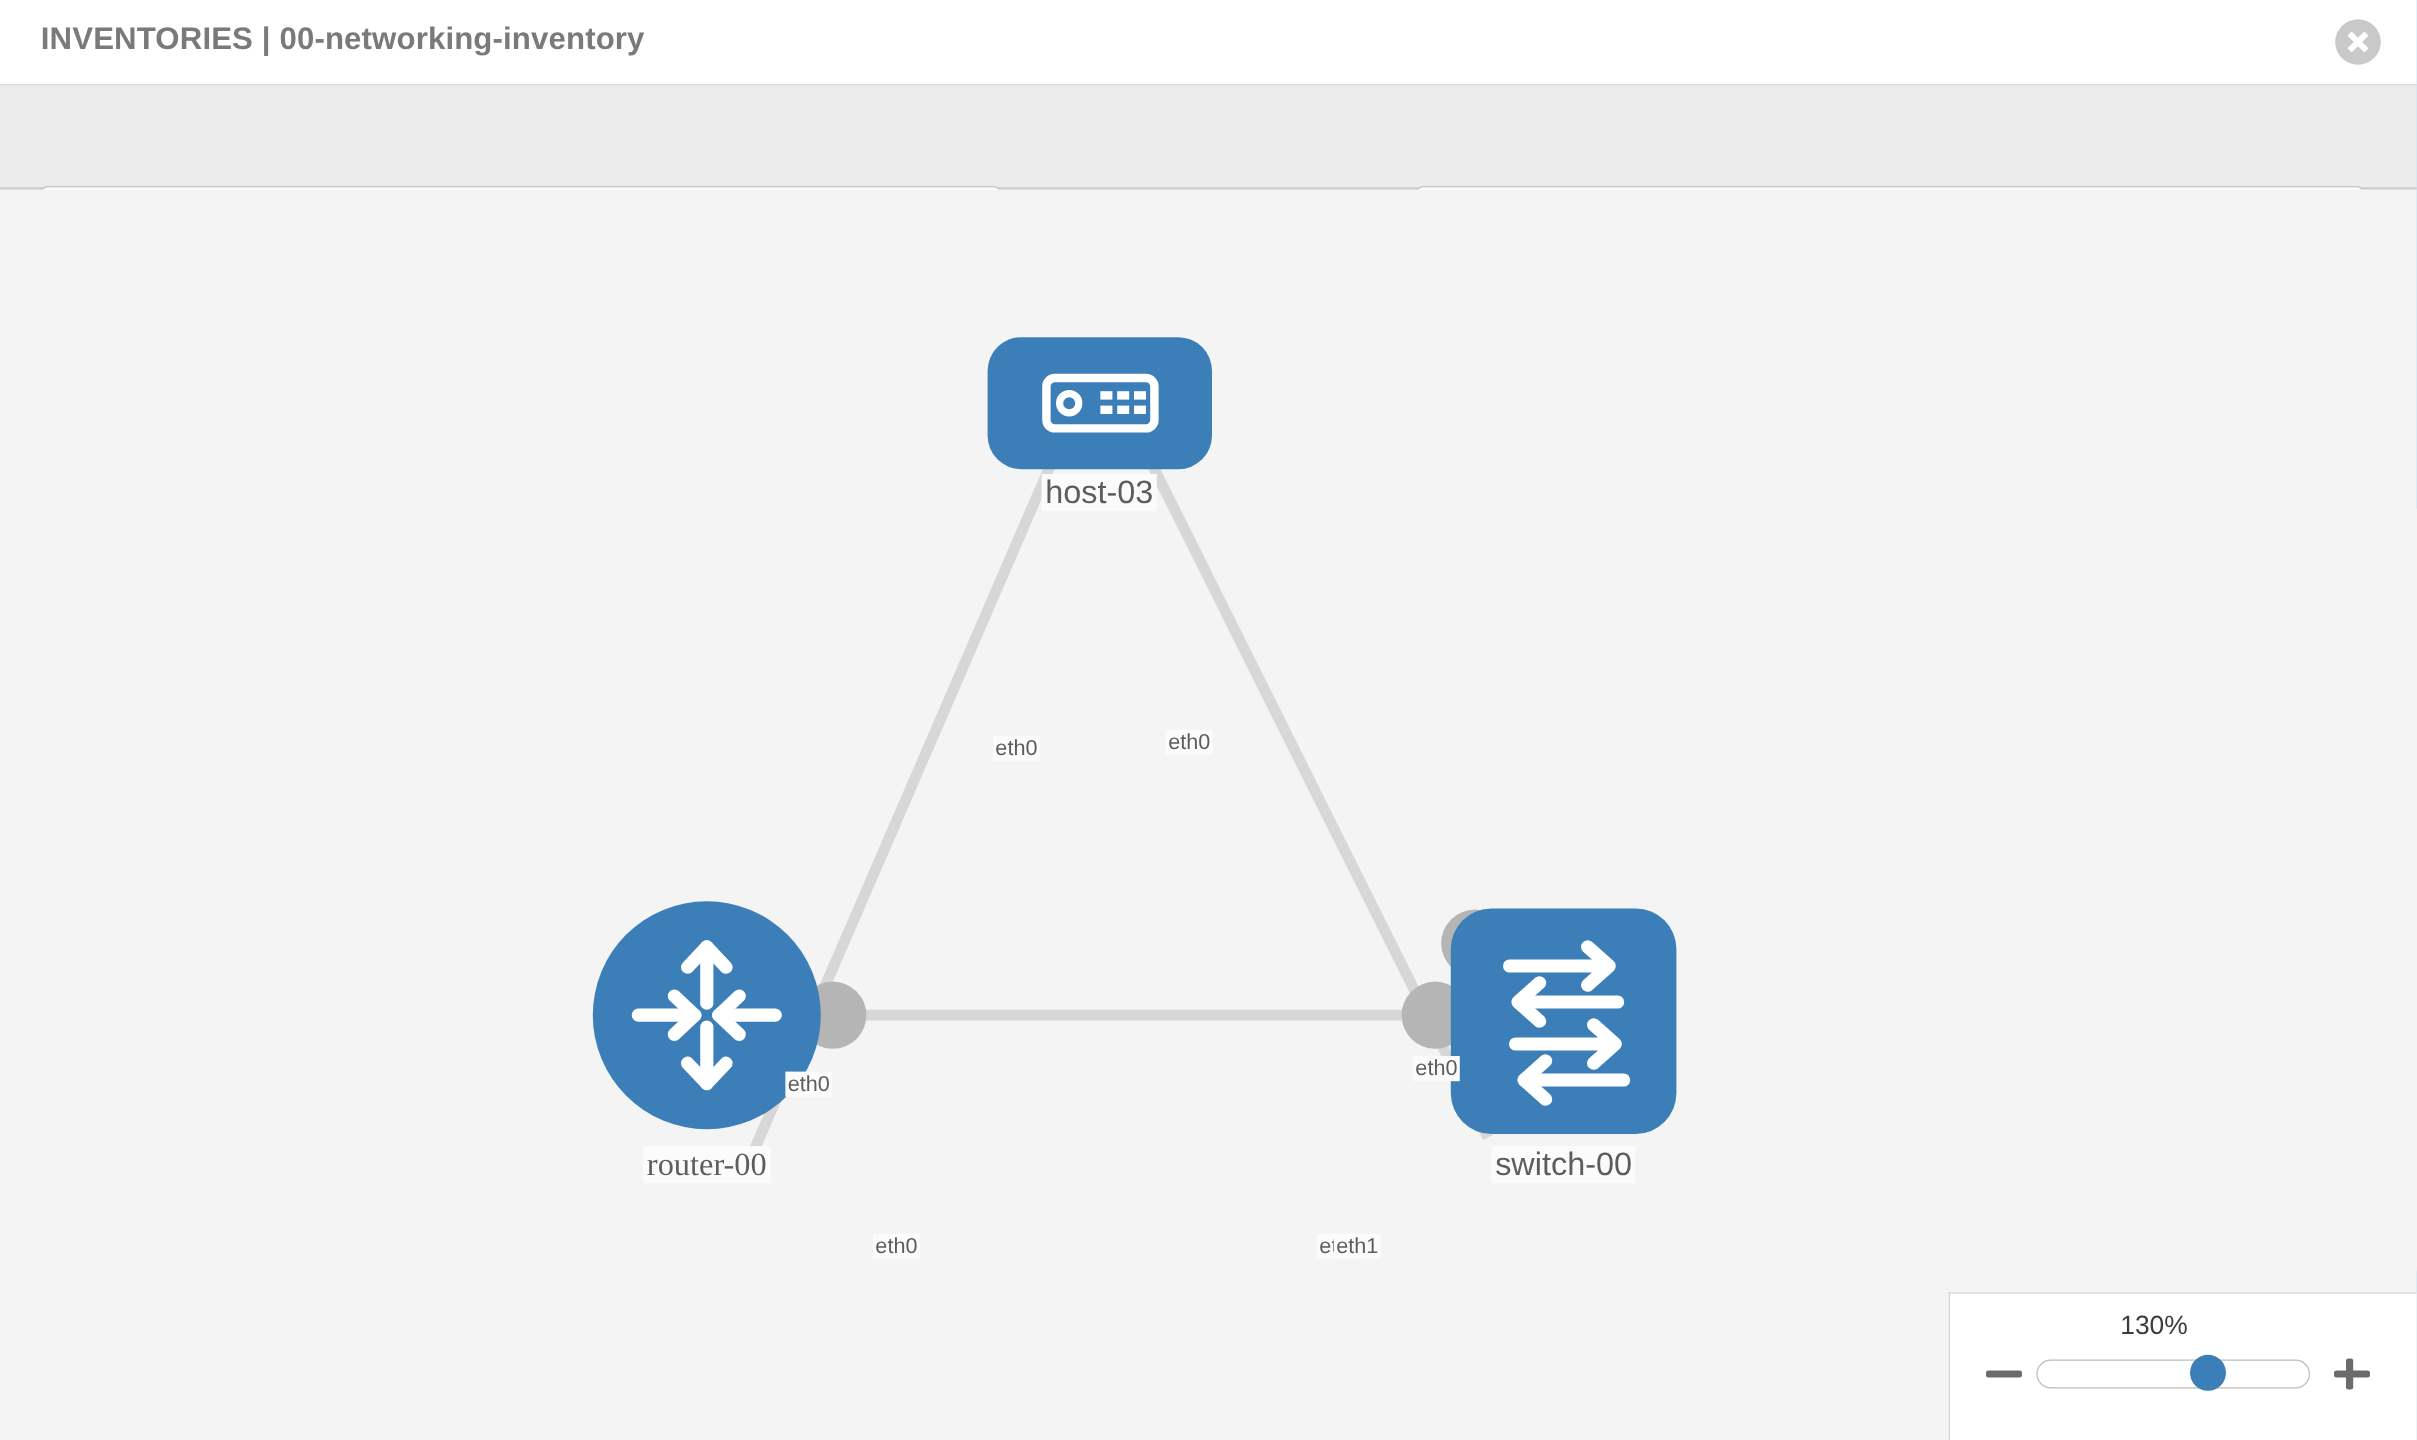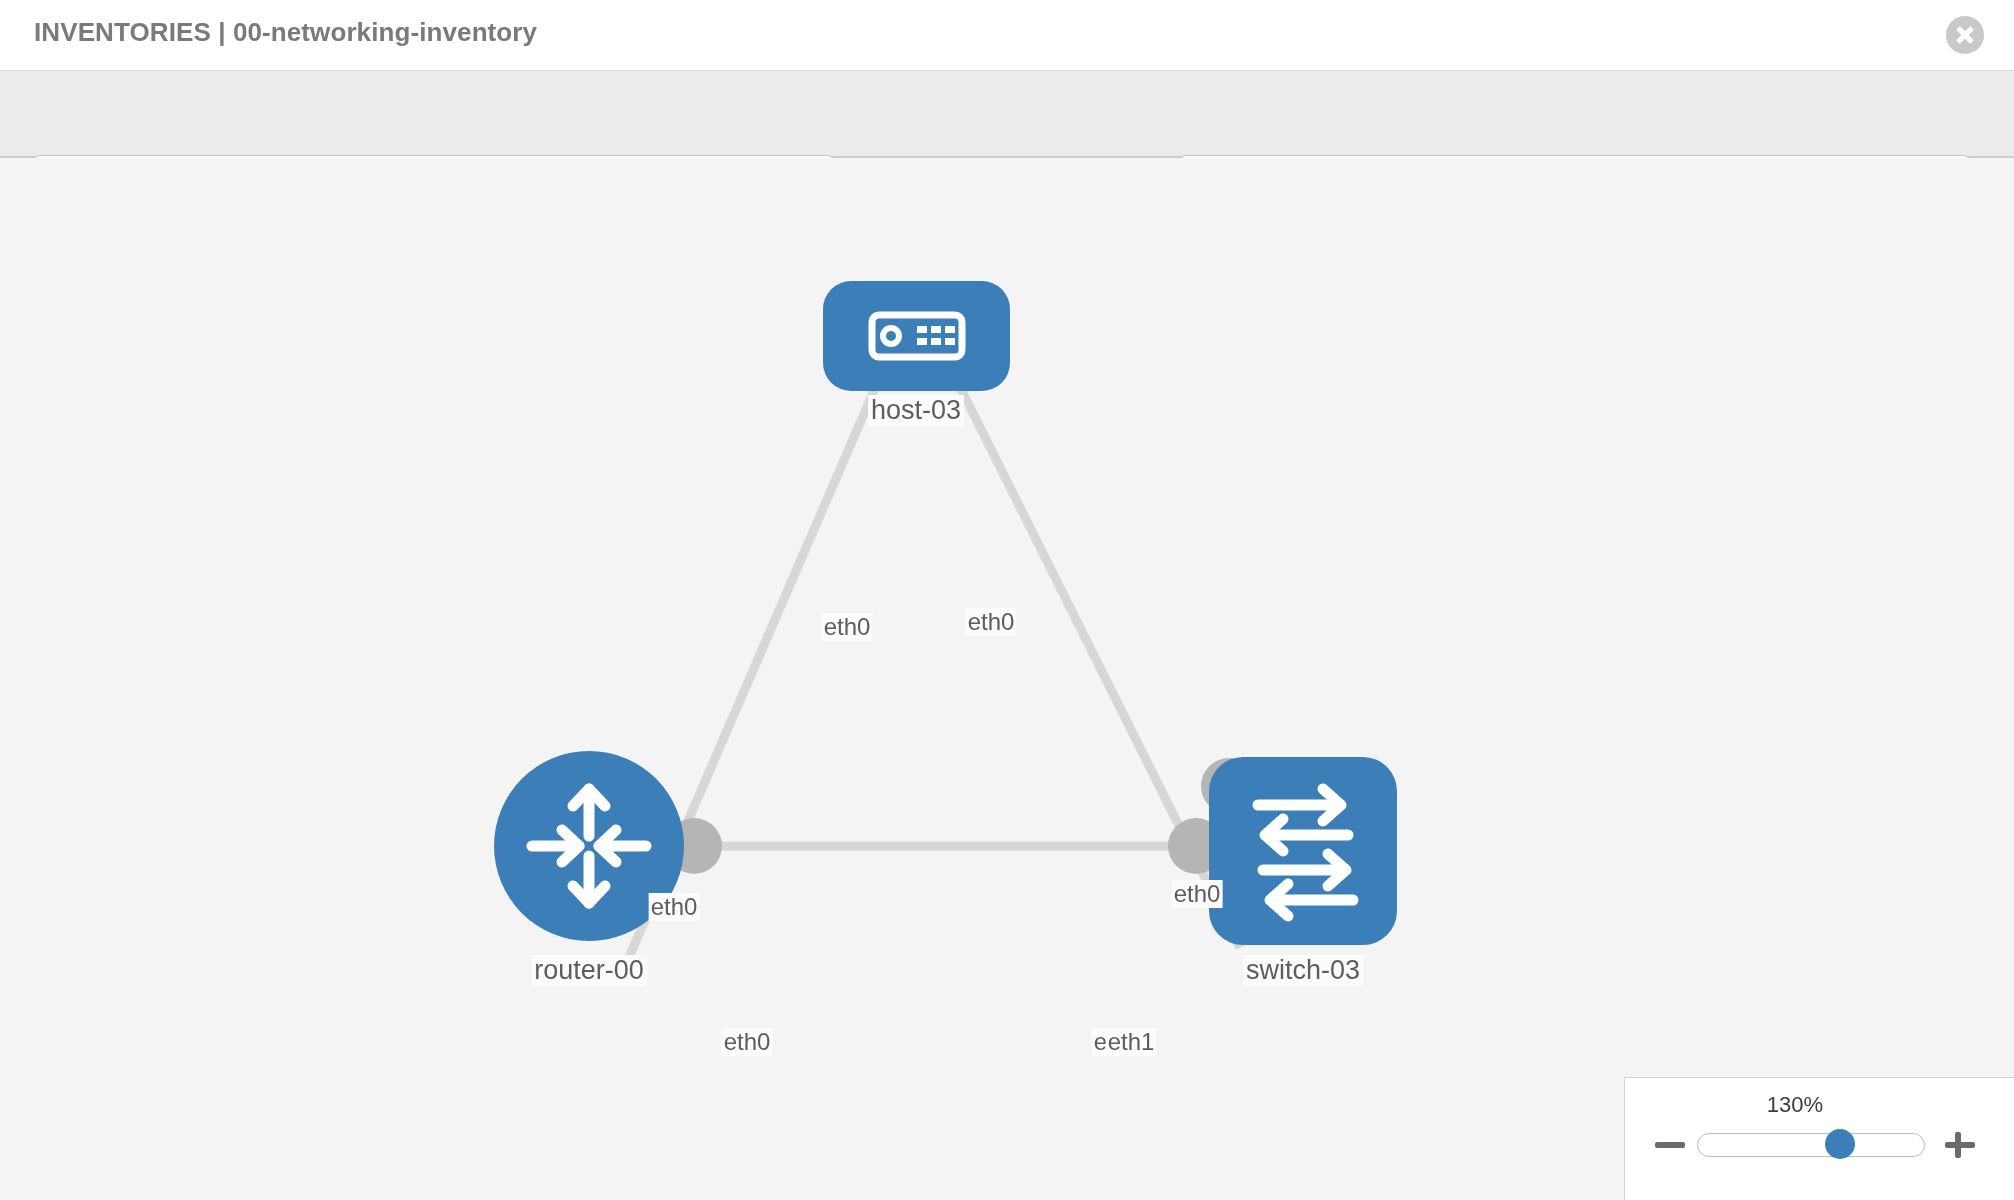--- a/index.html
+++ b/index.html
@@ -146,21 +146,21 @@
     position: absolute;
     font-size: 27px;
     color: #5d5d5d;
     background: #fbfbfb;
     padding: 0 3px;
     white-space: nowrap;
     transform: translateX(-50%);
   }
   .iface-label {
     position: absolute;
-    font-size: 24px;
+    font-size: 18px;
     color: #5d5d5d;
     background: #fbfbfb;
     padding: 0 2px;
     white-space: nowrap;
     transform: translateX(-50%);
     text-align: center;
   }
 
   
   .zoom-panel {
@@ -333,22 +333,22 @@
           <line x1="1263" y1="712" x2="1345" y2="712"></line>
           <polyline points="1328,696 1346,712 1328,728"></polyline>
 
           <line x1="1353" y1="742" x2="1271" y2="742"></line>
           <polyline points="1288,726 1270,742 1288,758"></polyline>
         </g>
       </g>
     </svg>
 
     <div class="node-label" style="left:916px; top:237px;">host-03</div>
-    <div class="node-label" style="left:589px; top:797px;">router-00</div>
-    <div class="node-label" style="left:1303px; top:797px;">switch-03</div>
+    <div class="node-label" style="left:589px; top:797px;font-family:Liberation Serif, serif;">router-00</div>
+    <div class="node-label" style="left:1303px; top:797px;">switch-00</div>
 
     <div class="iface-label" style="left:847px; top:455px;">eth0</div>
     <div class="iface-label" style="left:991px; top:450px;">eth0</div>
     <div class="iface-label" style="left:674px; top:735px;">eth0</div>
     <div class="iface-label" style="left:1197px; top:722px;">eth0</div>
     <div class="iface-label" style="left:747px; top:870px;">eth0</div>
     <div class="iface-label" style="left:1117px; top:870px;">eth0</div>
     <div class="iface-label" style="left:1131px; top:870px;">eth1</div>
 
     <div class="zoom-panel">

